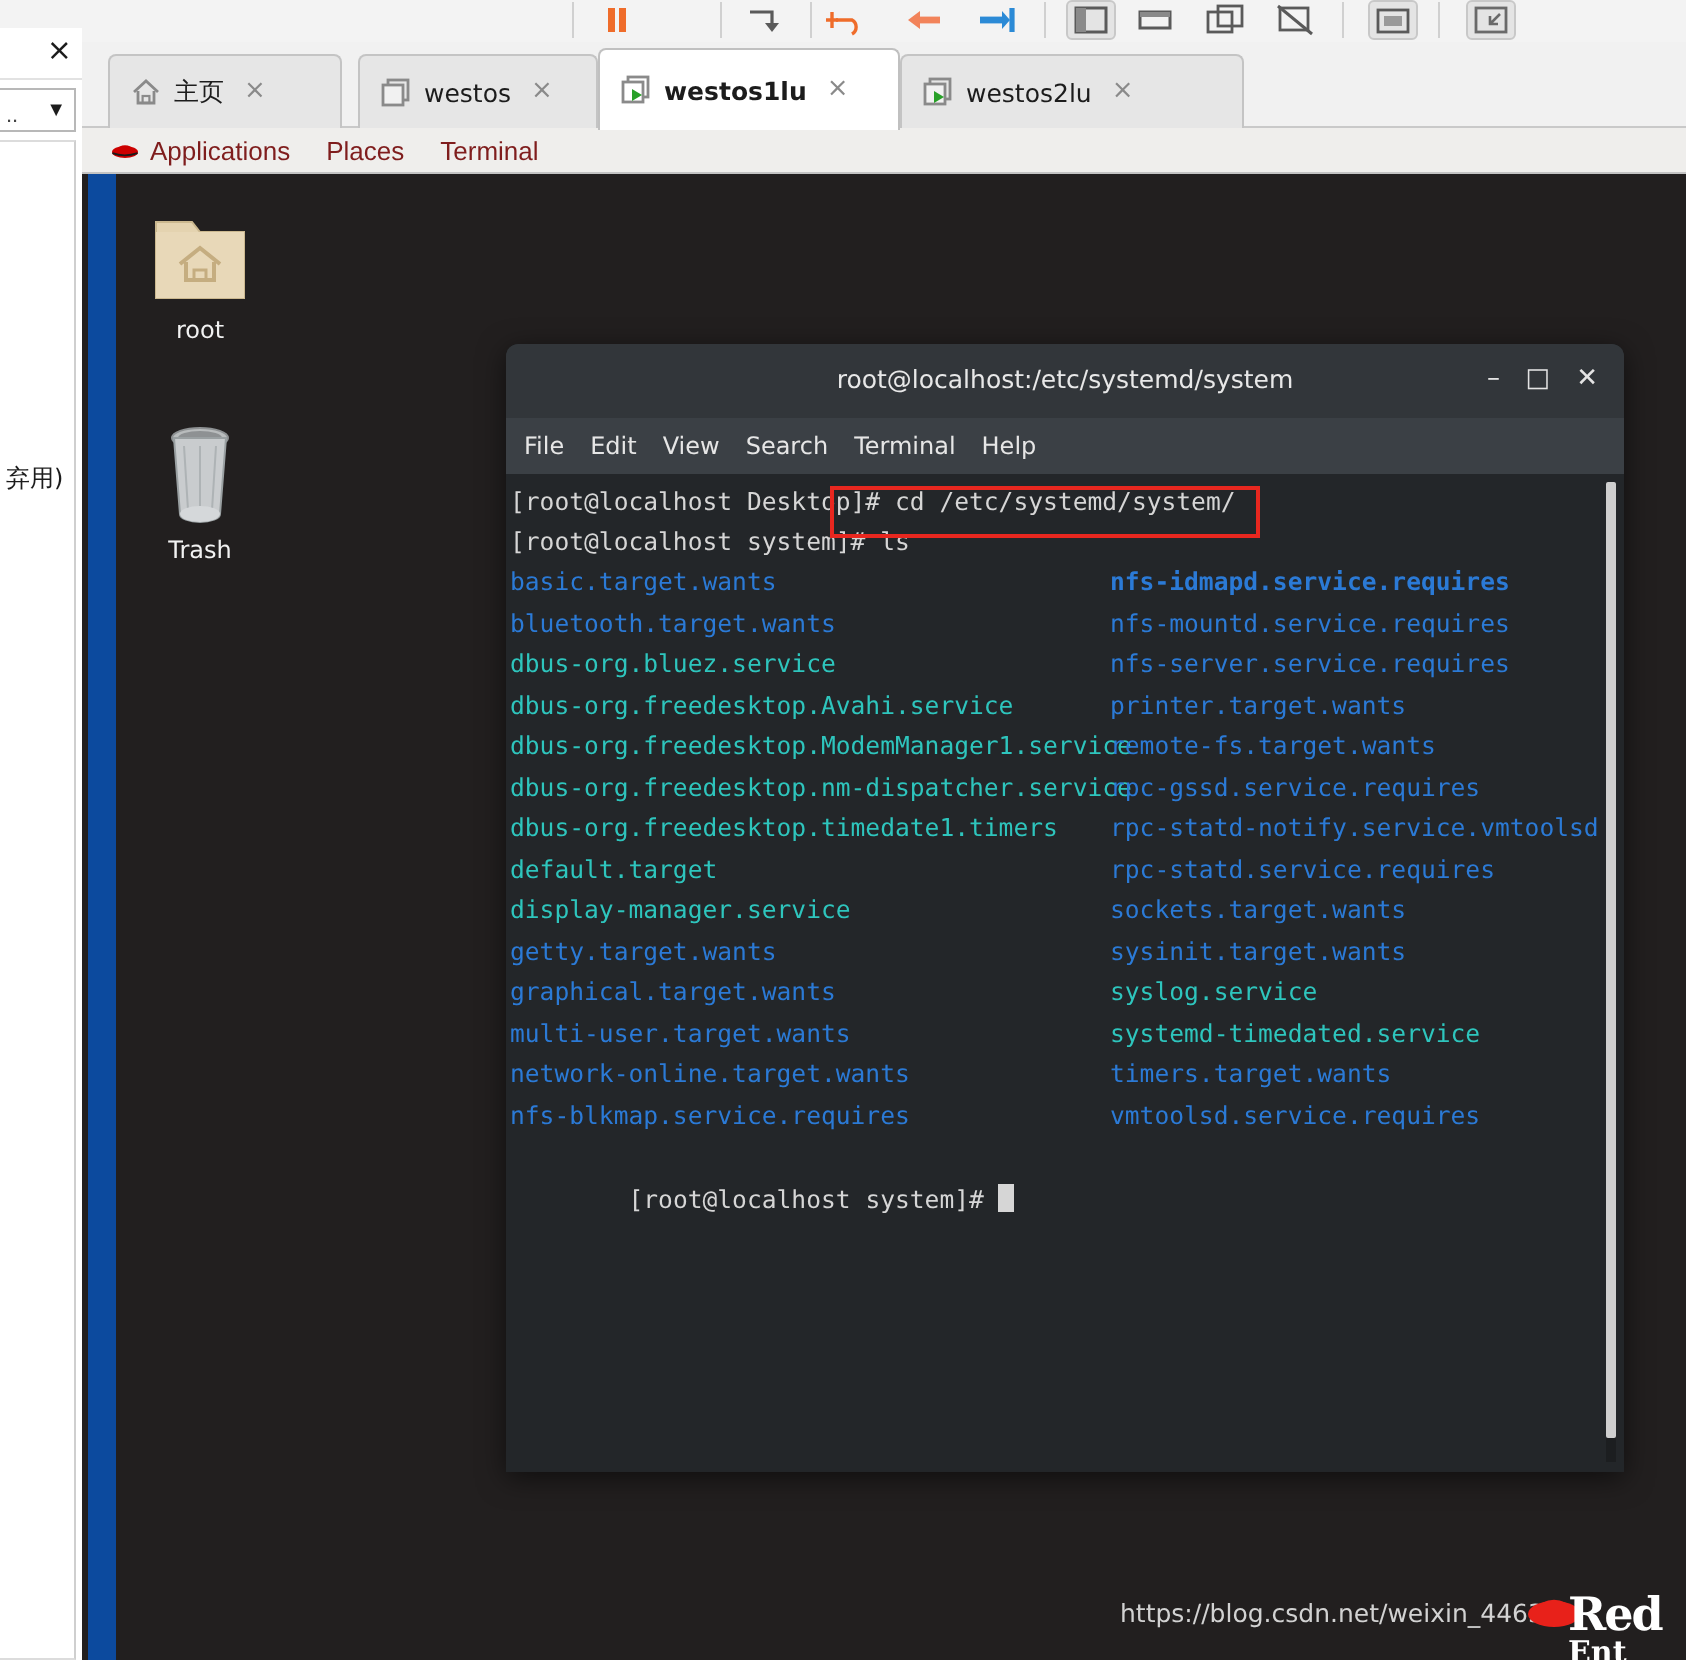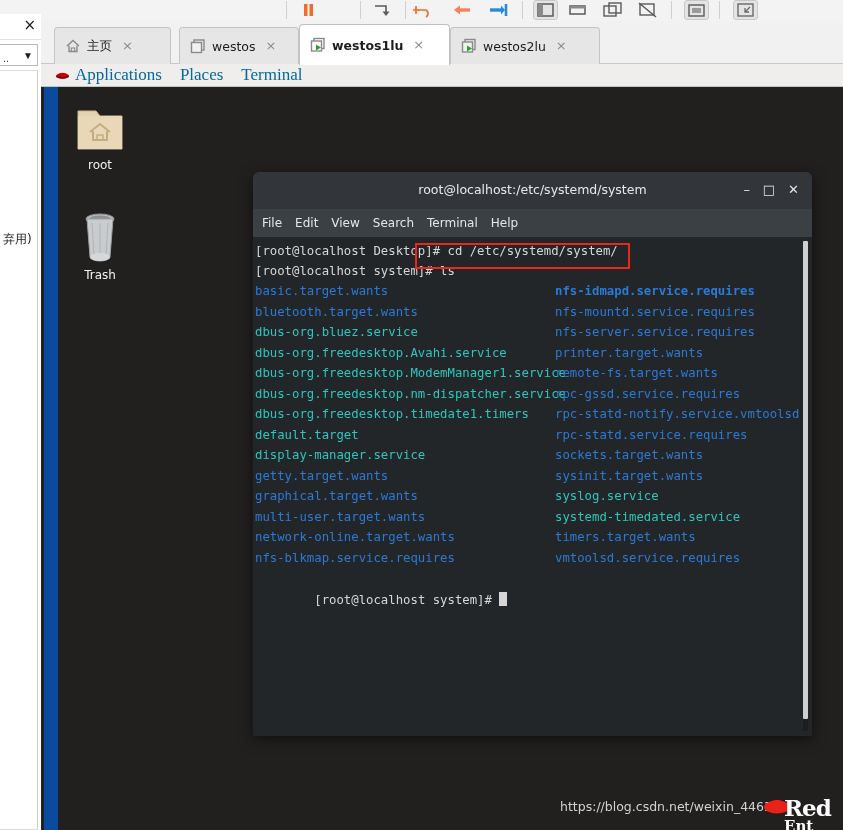--- a/index.html
+++ b/index.html
@@ -104,22 +104,22 @@
     font-family: "DejaVu Sans", sans-serif;
   }
 
   
   .gnome-panel {
     position: absolute; left: 41px; top: 64px; width: 802px; height: 23px;
     background: #efeeec; border-bottom: 1px solid #c3c3c3;
     display: flex; align-items: center;
   }
   .gp-item {
-    font-size: 17px; color: #0369a1; margin-right: 18px; white-space: nowrap;
-    font-family: Liberation Serif, serif;
+    font-size: 13px; color: #7f1d1d; margin-right: 18px; white-space: nowrap;
+    font-family: Liberation Sans, sans-serif;
   }
 
   
   .desktop {
     position: absolute; left: 41px; top: 87px; width: 802px; height: 743px;
     background: #221f1f;
   }
   .blue-strip {
     position: absolute; left: 3px; top: 0px; width: 14px; height: 743px;
     background: #0c4a9e;
@@ -357,21 +357,21 @@
         <svg width="18" height="18" viewBox="0 0 18 18">
           <rect x="5" y="2.5" width="10" height="10" stroke="#8a8a8a" stroke-width="1.4" fill="none"></rect>
           <rect x="2.5" y="5" width="10" height="10" stroke="#8a8a8a" stroke-width="1.4" fill="#ffffff"></rect>
           <path d="M7 8.5 l5 3 l-5 3 z" fill="#28a028"></path>
         </svg>
       </span>
       <span class="tab-label">westos1lu</span>
       <span class="tab-close">×</span>
     </div>
 
-    <div class="tab" style="left:409px; width:150px">
+    <div class="tab" style="left:409px; width:172px">
       <span class="tab-ico">
         <svg width="18" height="18" viewBox="0 0 18 18">
           <rect x="5" y="2.5" width="10" height="10" stroke="#8a8a8a" stroke-width="1.4" fill="none"></rect>
           <rect x="2.5" y="5" width="10" height="10" stroke="#8a8a8a" stroke-width="1.4" fill="#f1f1f1"></rect>
           <path d="M7 8.5 l5 3 l-5 3 z" fill="#28a028"></path>
         </svg>
       </span>
       <span class="tab-label">westos2lu</span>
       <span class="tab-close">×</span>
     </div>

